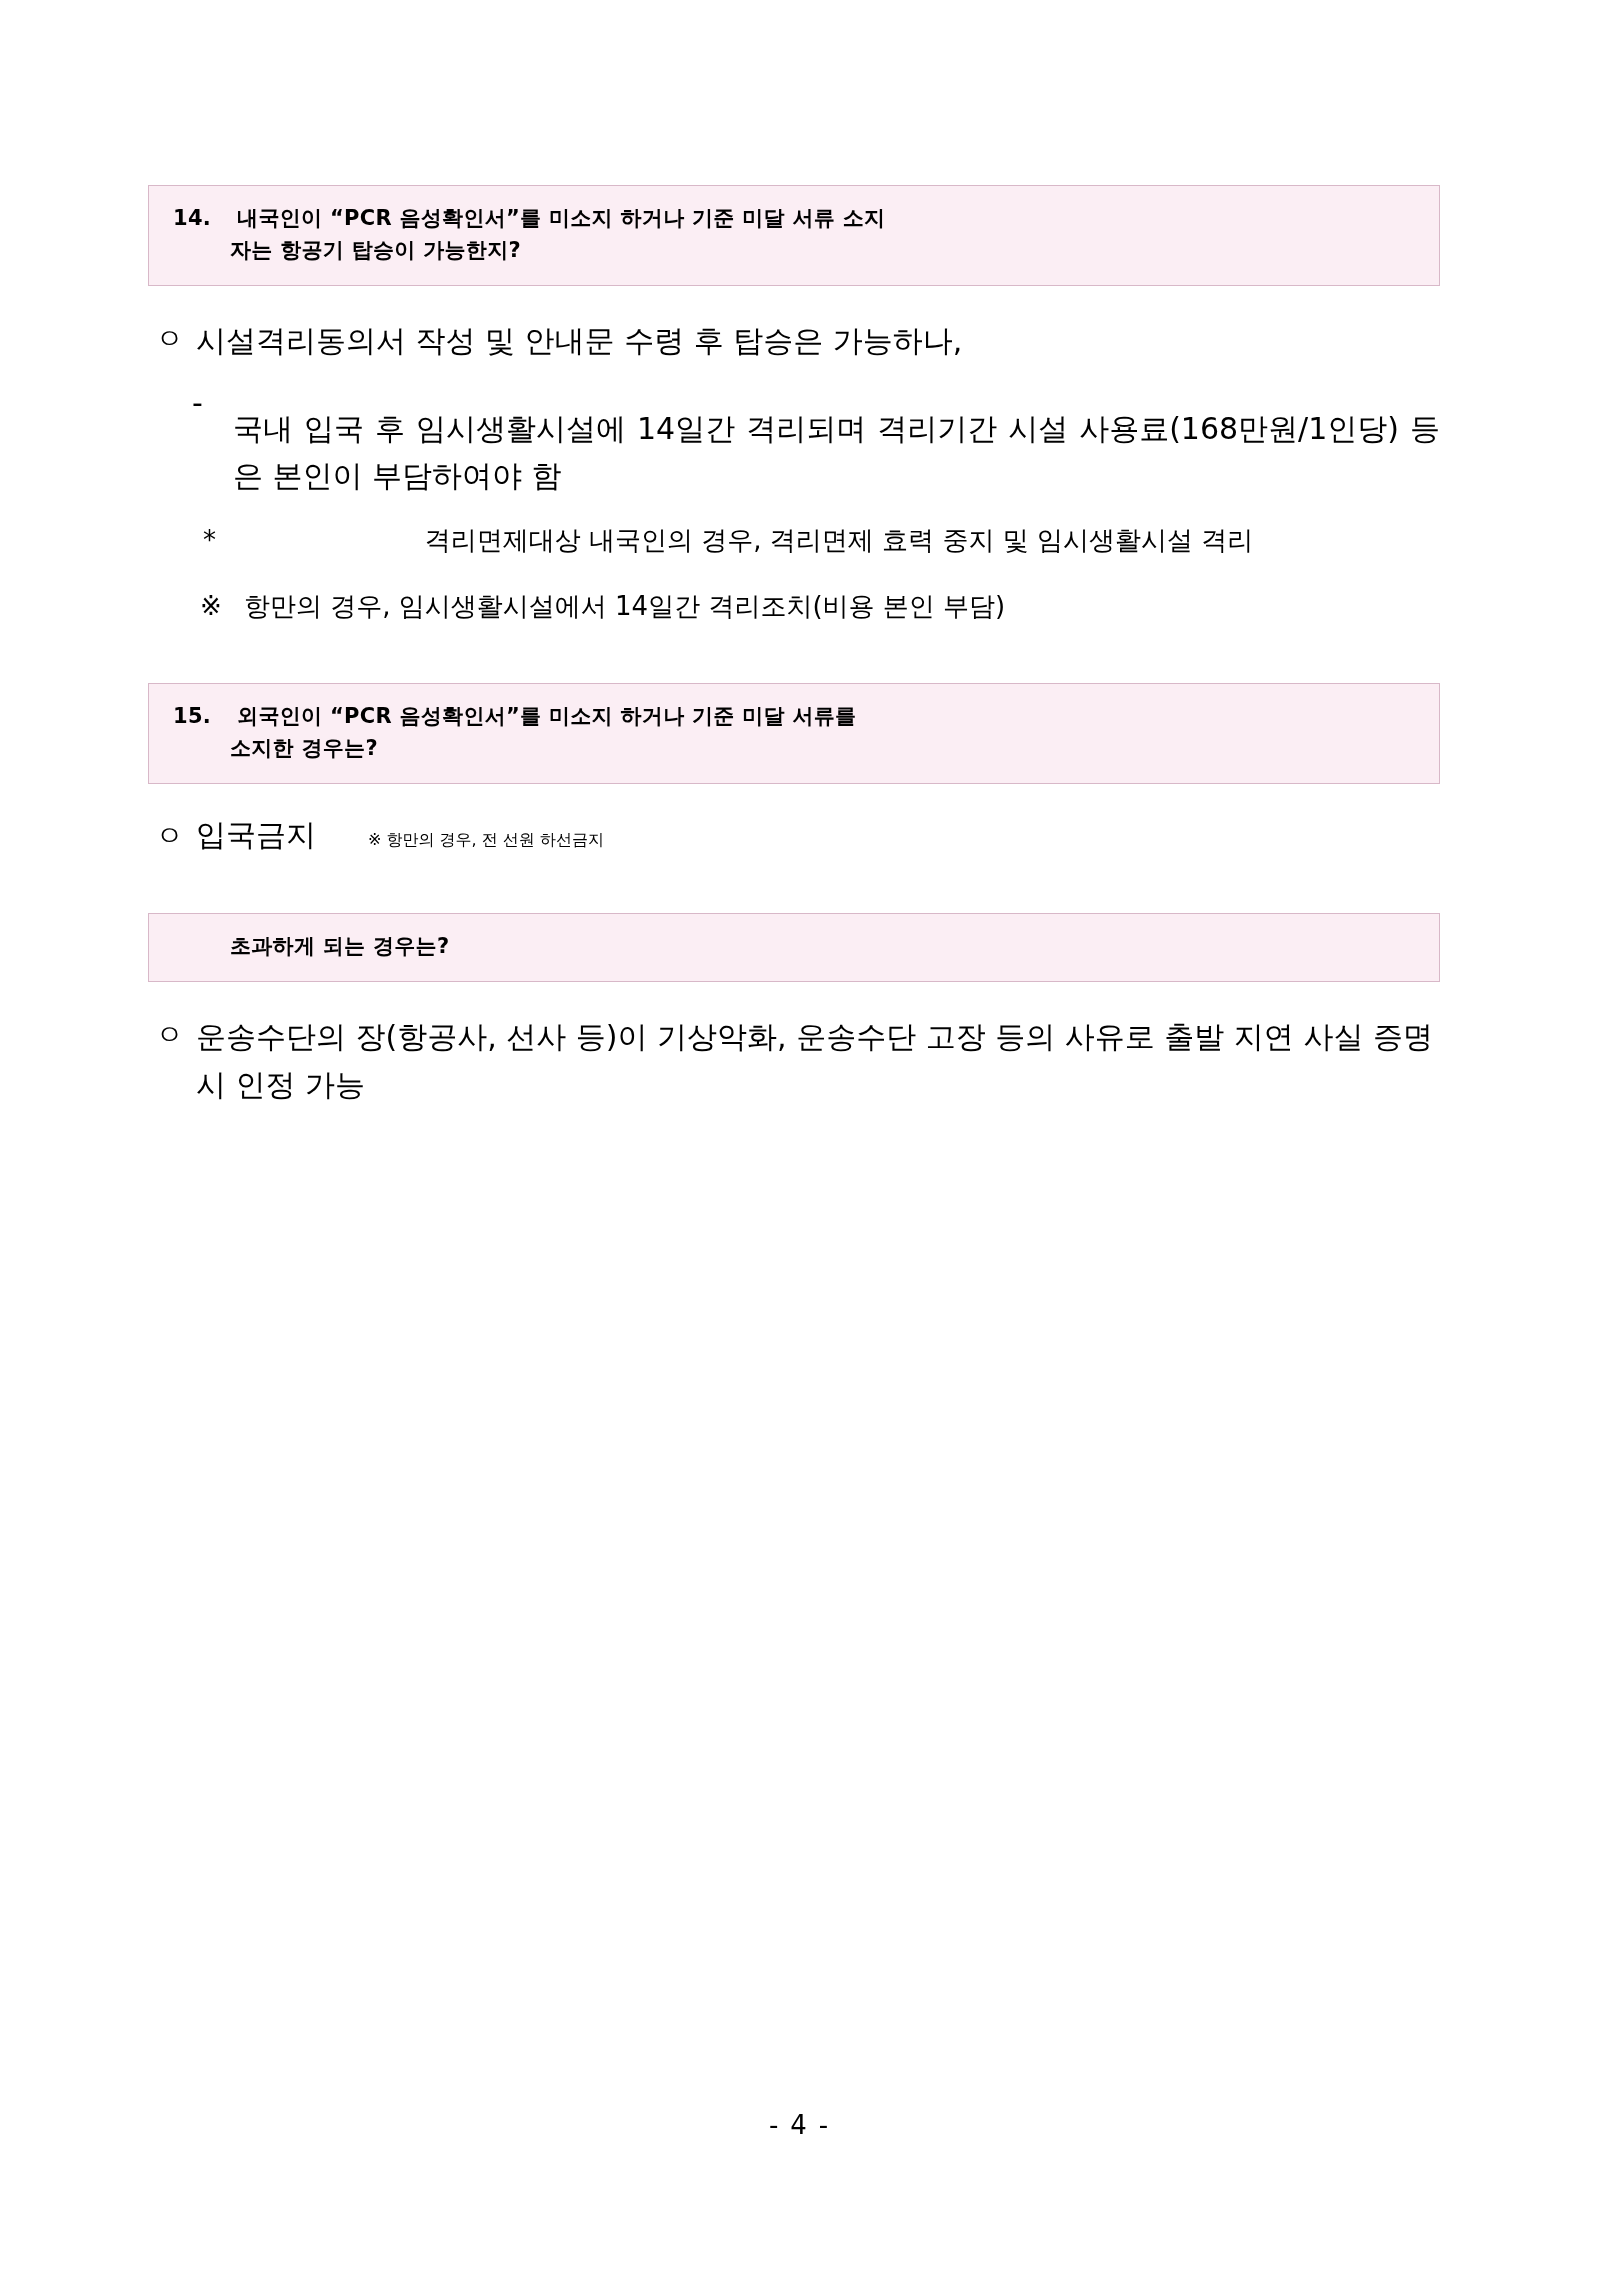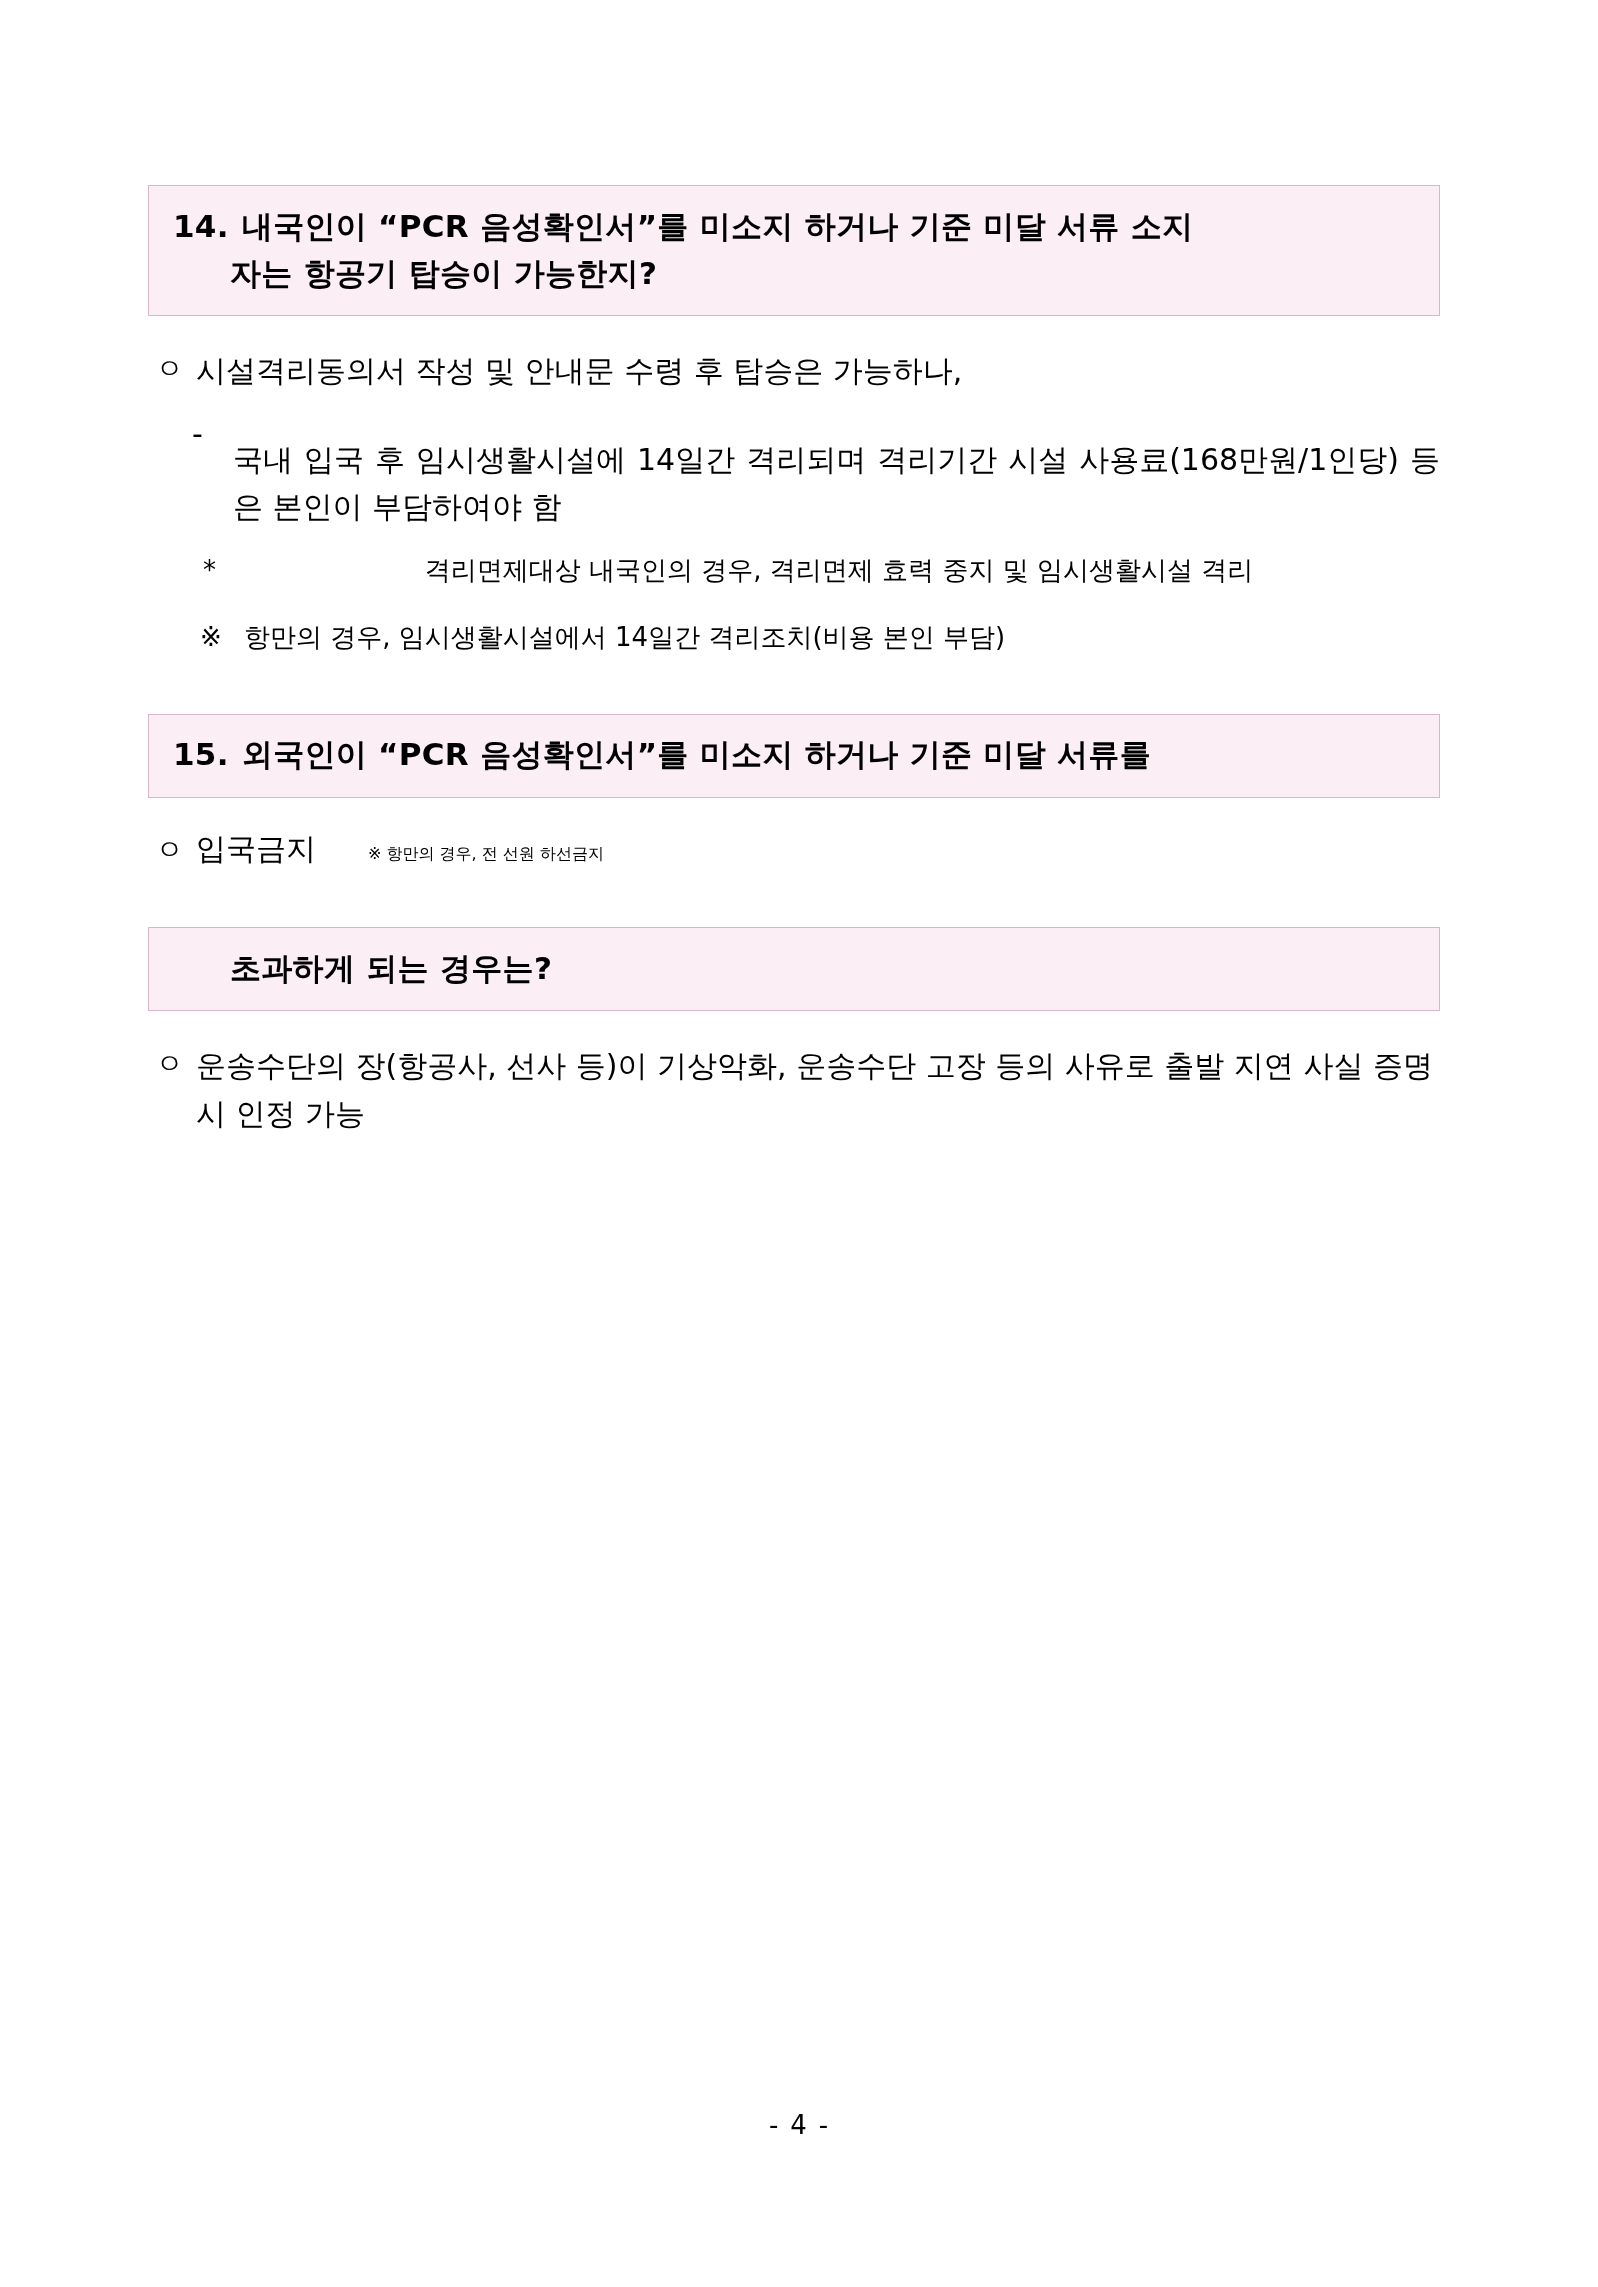--- a/index.html
+++ b/index.html
@@ -30,24 +30,25 @@
   
   .qbox {
     border: 1.4px solid #d8b8c8;
     background: #fbeef4;
     box-sizing: border-box;
     padding: 16.6px 24px 18.5px 24px;
   }
   .qbox .qline {
     display: flex;
     align-items: flex-start;
-    font-size: 31px;
+    font-size: 21px;
     font-weight: bold;
     line-height: 1.52;
     letter-spacing: 0.3px;
+    gap: 13px;
   }
   .qbox .qnum {
     flex: 0 0 auto;
     margin-right: 13px;
     white-space: nowrap;
   }
   .qbox .qtext {
     flex: 1 1 auto;
     text-align: justify;
     text-justify: inter-character;
@@ -191,20 +192,23 @@
       </div>
     </div>
 
     <div class="gap-lg"></div>
 
     <div class="qbox">
       <div class="qline">
         <span class="qnum">15.</span>
         <span class="qtext">외국인이 “PCR 음성확인서”를 미소지 하거나 기준 미달 서류를</span>
       </div>
+      <div class="qline">
+        <span class="qtext cont">소지한 경우는?</span>
+      </div>
     </div>
 
     <div class="body-block">
       <div class="inline-row">
         <span class="mark">ㅇ</span>
         <span class="txt">입국금지</span>
         <span class="sub">
           <span>※</span>
           <span>항만의 경우, 전 선원 하선금지</span>
         </span>

